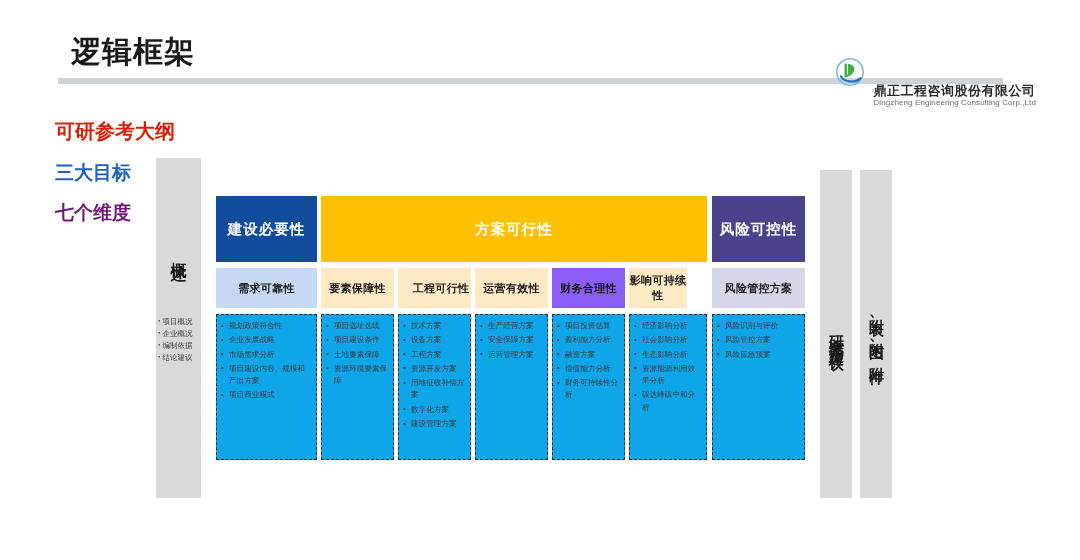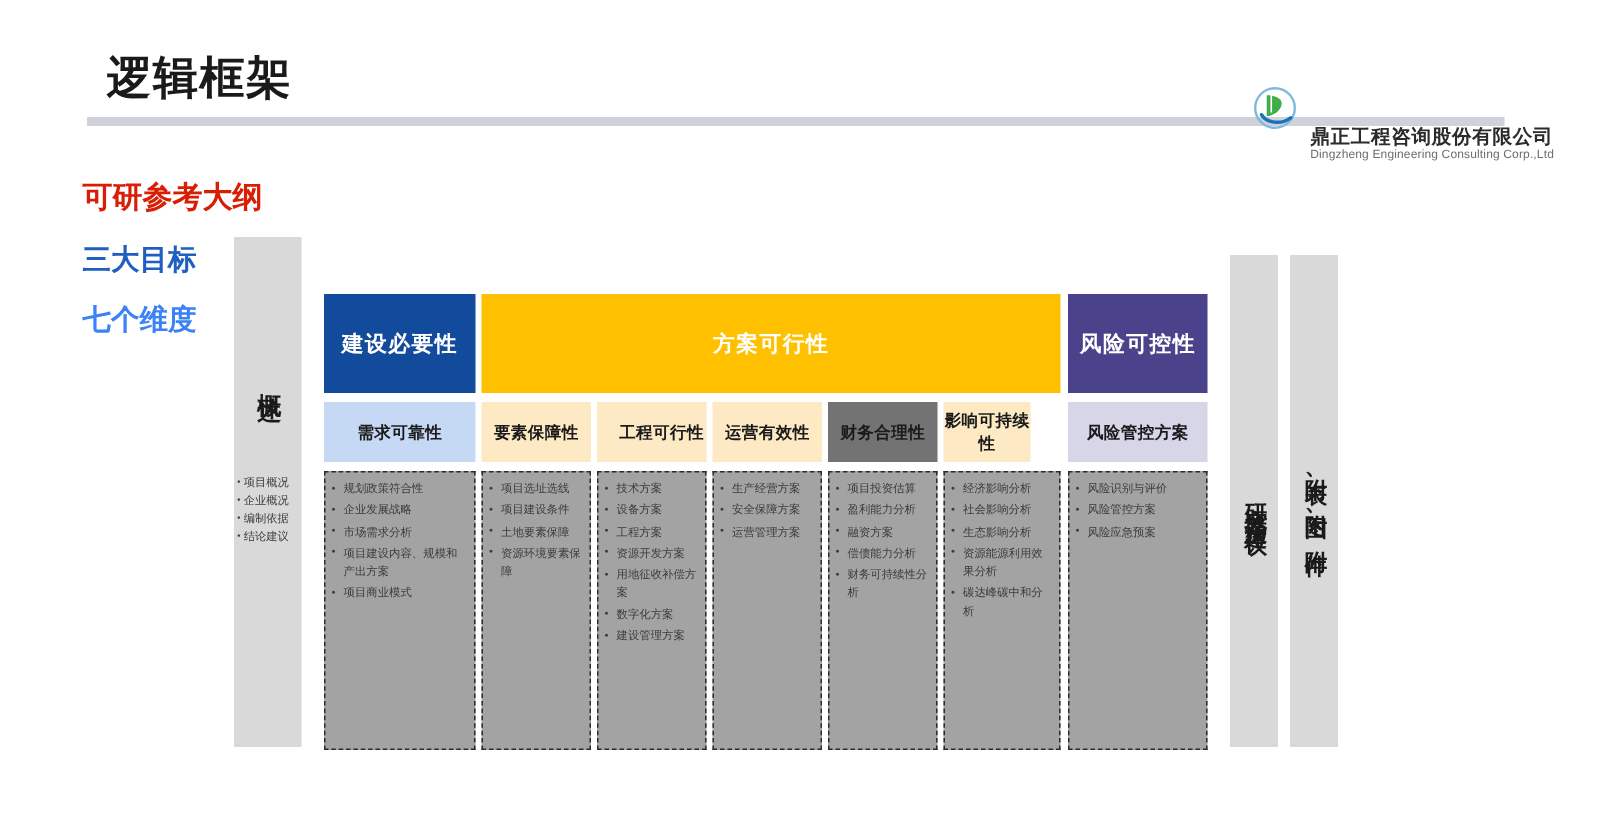--- a/index.html
+++ b/index.html
@@ -21,21 +21,21 @@
   }
   #brand-mark{width:30px;height:30px;position:relative;flex:0 0 auto;}
   #brand-text{display:flex;flex-direction:column;line-height:1.12;}
   #brand-cn{font-size:13px;font-weight:bold;color:#2b2b2b;letter-spacing:.5px;margin-top:48px;}
   #brand-en{font-size:8px;color:#6d6d6d;letter-spacing:.1px;}
 
   
   .left-label{position:absolute;left:55px;font-weight:bold;white-space:nowrap;}
   #lbl-outline{top:118px;font-size:20px;color:#d81f06;}
   #lbl-goals{top:160px;font-size:19px;color:#1f5fbf;}
-  #lbl-dims{top:200px;font-size:19px;color:#3b82f6;}
+  #lbl-dims{top:200px;font-size:19px;color:#701a75;}
 
   
   #diagram{position:absolute;left:0;top:0;width:1080px;height:560px;}
 
   .abs{position:absolute;box-sizing:border-box;}
 
   
   .vcol{
     background:#d9d9d9;display:flex;align-items:center;justify-content:center;
   }
@@ -78,22 +78,22 @@
   #pillar-risk{left:712px;width:93px;background:#4a428a;}
 
   
   .dim-head{
     display:flex;align-items:center;justify-content:center;
     font-size:11px;font-weight:bold;color:#1a1a1a;letter-spacing:.3px;
     top:268px;height:40px;text-align:center;
   }
   
   .detail{
-    border:1.4px dashed #2b2b2b;background:#a3a3a3;
-    top:314px;height:186px;padding:5px 4px 0 4px;
+    border:1.4px dashed #2b2b2b;background:#0ea5e9;
+    top:314px;height:146px;padding:5px 4px 0 4px;
   }
   .detail ul{margin:0;padding:0;list-style:none;}
   .detail li{
     position:relative;padding-left:8px;margin-bottom:2px;
     font-size:7.6px;color:#3b3b3b;line-height:1.62;
   }
   .detail li:before{
     content:"\2022";position:absolute;left:0;top:-0.5px;font-size:7.6px;color:#3b3b3b;
   }
 </style>
@@ -184,21 +184,21 @@
         </ul>
       </div>
       <div class="abs dim-head" style="left: 475px; width: 73px; background: rgb(253, 234, 197);">运营有效性</div>
       <div class="abs detail" style="left: 475px; width: 73px;">
         <ul>
           <li>生产经营方案</li>
           <li>安全保障方案</li>
           <li>运营管理方案</li>
         </ul>
       </div>
-      <div class="abs dim-head" style="left: 552px; width: 73px; background: #737373;">财务合理性</div>
+      <div class="abs dim-head" style="left: 552px; width: 73px; background: #8b5cf6;">财务合理性</div>
       <div class="abs detail" style="left: 552px; width: 73px;">
         <ul>
           <li>项目投资估算</li>
           <li>盈利能力分析</li>
           <li>融资方案</li>
           <li>偿债能力分析</li>
           <li>财务可持续性分析</li>
         </ul>
       </div>
       <div class="abs dim-head" style="left: 629px; width: 58px; background: rgb(253, 234, 197);">影响可持续性</div>

